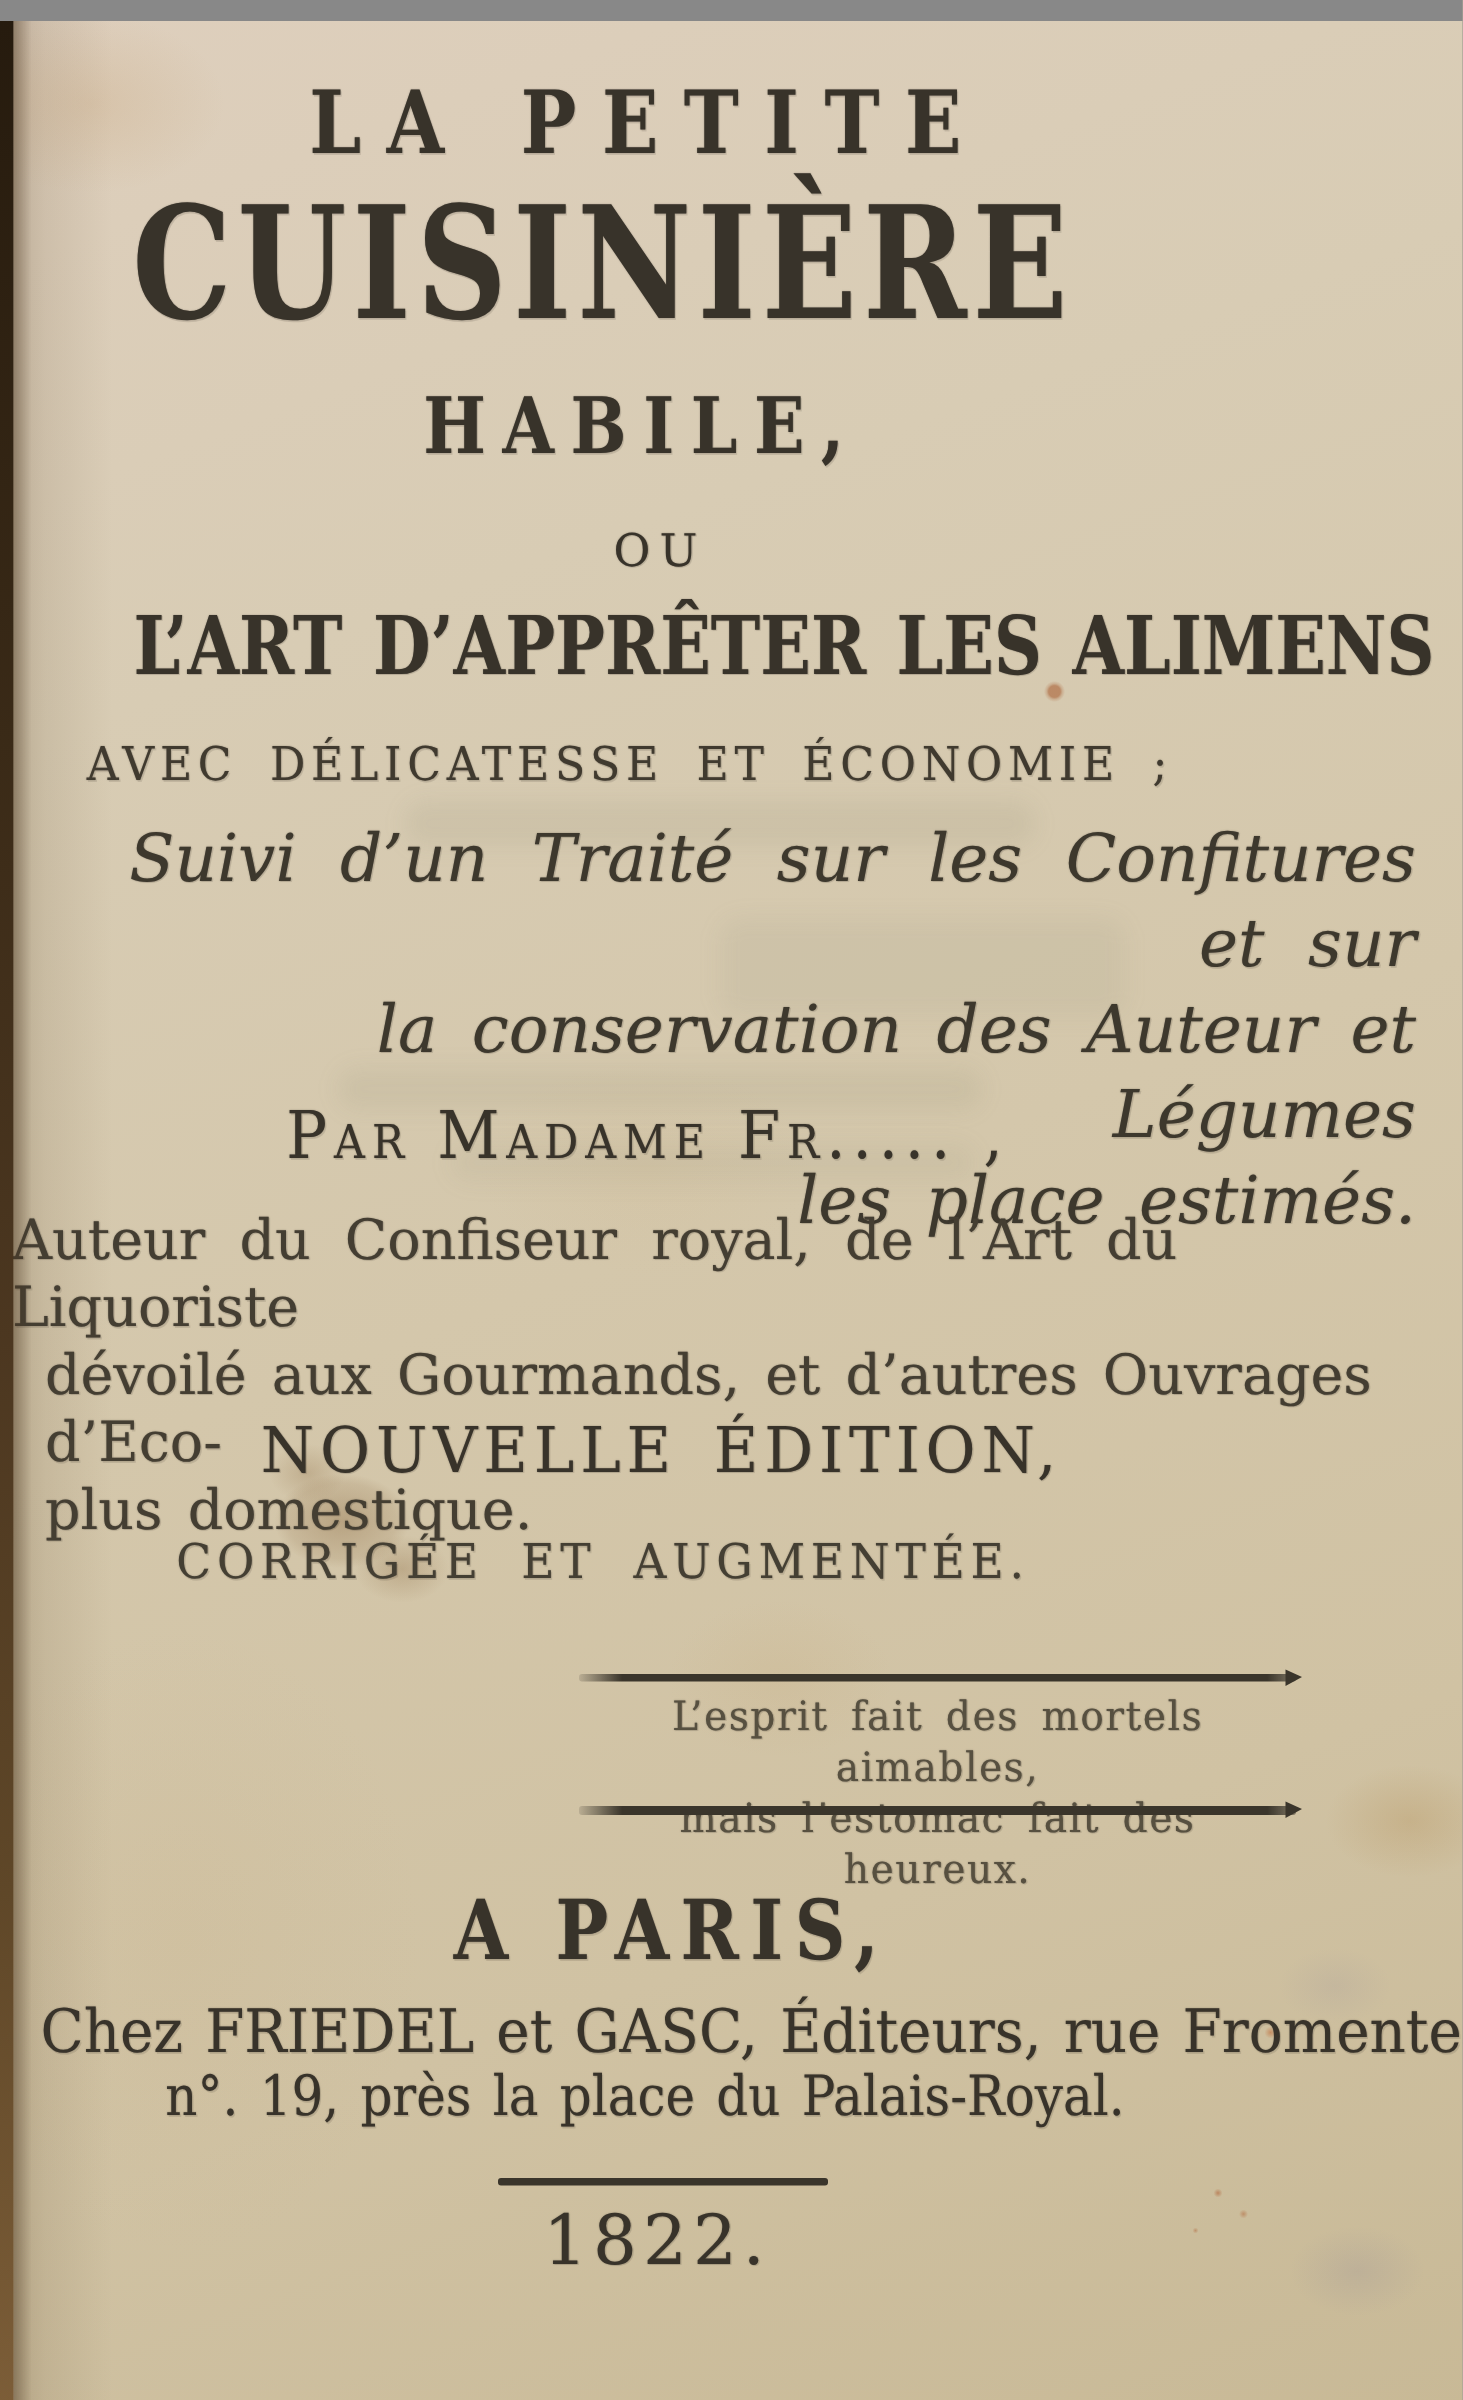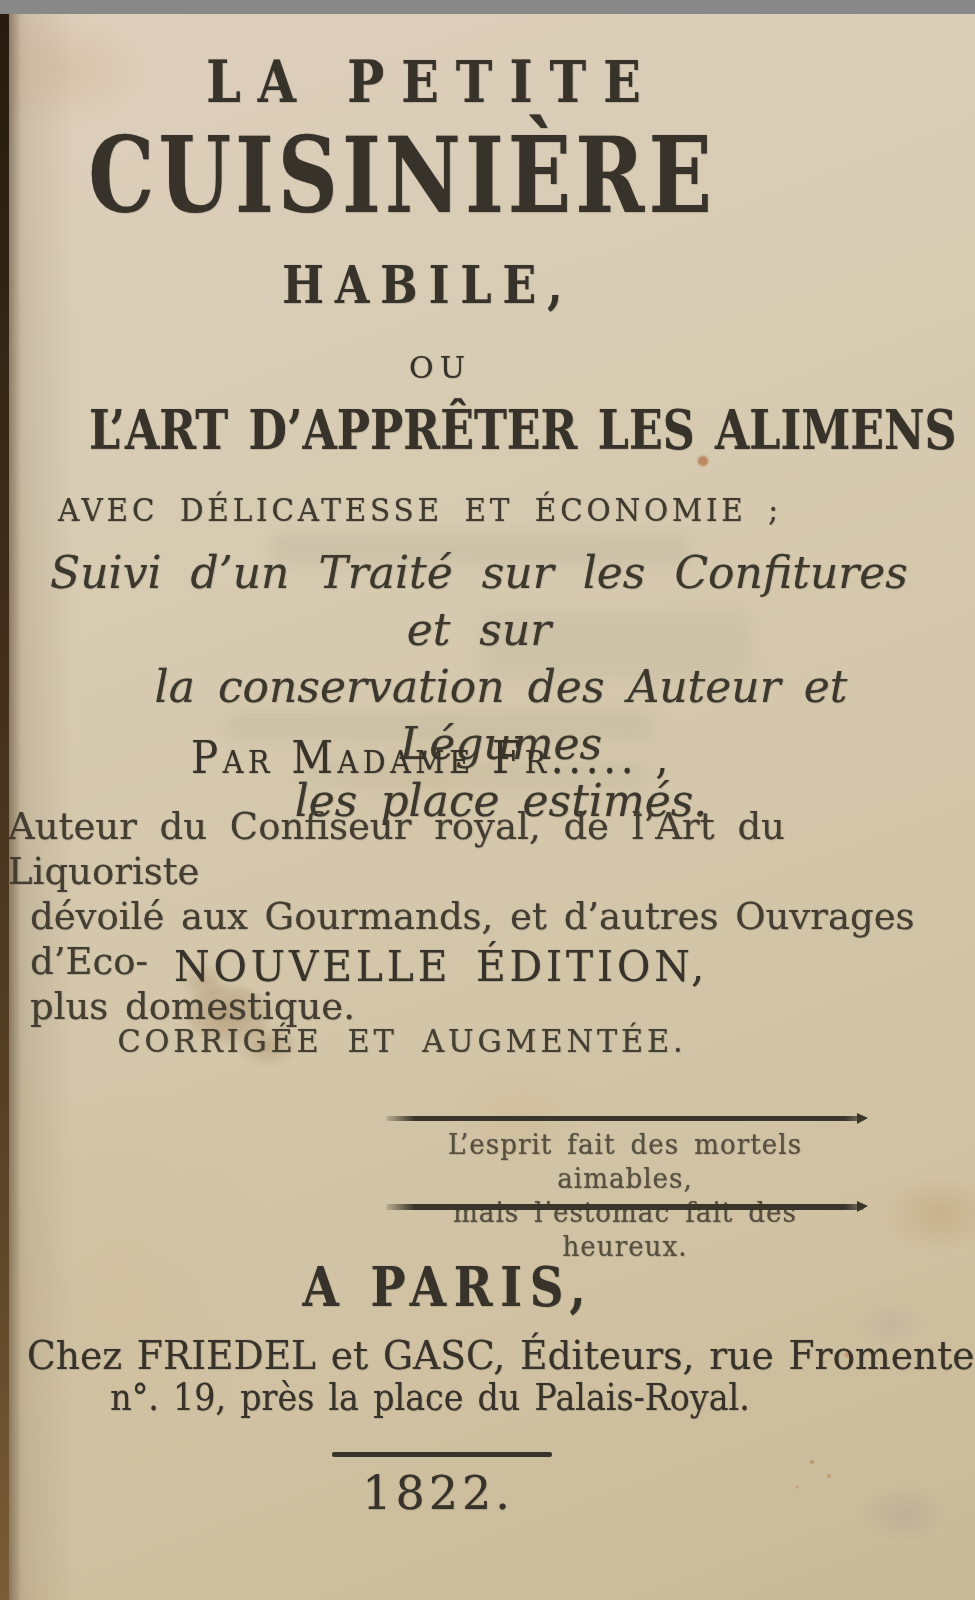--- a/index.html
+++ b/index.html
@@ -43,21 +43,21 @@
   .content{position:absolute;inset:0;filter:blur(.22px);}
   .line{position:absolute;left:0;width:900px;text-align:center;white-space:nowrap;}
   .ink{text-shadow:0 0 1px rgba(56,51,43,.55), 1px 1px 0 rgba(56,51,43,.12);}
 
   .t1{top:34px;font-size:58px;font-weight:700;letter-spacing:20px;transform:translateX(-18px) scaleX(.85);}
   .t2{top:100px;font-size:104px;font-weight:700;letter-spacing:5px;transform:translateX(-48px) scaleX(.80);}
   .t3{top:240px;font-size:52px;font-weight:700;letter-spacing:13px;transform:translateX(-22px) scaleX(.85);}
   .ou{top:336px;font-size:30px;letter-spacing:6px;transform:translateX(-10px);}
   .s1{top:384px;font-size:54px;font-weight:700;word-spacing:6px;transform:translateX(8px) scaleX(.82);}
   .s2{top:478px;font-size:31px;letter-spacing:4px;word-spacing:9px;transform:translateX(-30px) scaleX(.95);color:#403a2f;}
-  .sequel{position:absolute;left:14px;top:530px;width:930px;font-style:italic;font-size:44px;line-height:57px;text-align:center;color:#3d382d;}
+  .sequel{position:absolute;left:14px;top:530px;width:930px;font-style:italic;font-size:44px;line-height:57px;text-align:right;color:#3d382d;}
   .sequel .l1{word-spacing:15px;}
   .sequel .l2,.sequel .l3{padding-left:44px;word-spacing:9px;}
   .by{top:718px;font-size:44px;font-variant:small-caps;letter-spacing:5px;transform:translateX(-18px) scaleX(.92);}
   .author{position:absolute;left:8px;top:790px;width:930px;font-size:37px;line-height:45px;text-align:left;color:#443e32;}
   .author .l1{word-spacing:11px;}
   .author .l2,.author .l3{padding-left:22px;word-spacing:5px;}
   .e1{top:928px;font-size:42px;letter-spacing:4px;word-spacing:8px;transform:translateX(-9px) scaleX(.97);}
   .e2{top:1008px;font-size:32px;letter-spacing:4px;word-spacing:12px;transform:translateX(-48px) scaleX(.95);color:#443f33;}
   .rule{position:absolute;left:386px;width:478px;height:5px;border-radius:2px;
     background:linear-gradient(to right, rgba(56,51,43,.15), #3a352b 6%, #3a352b 96%, rgba(56,51,43,.5));}

